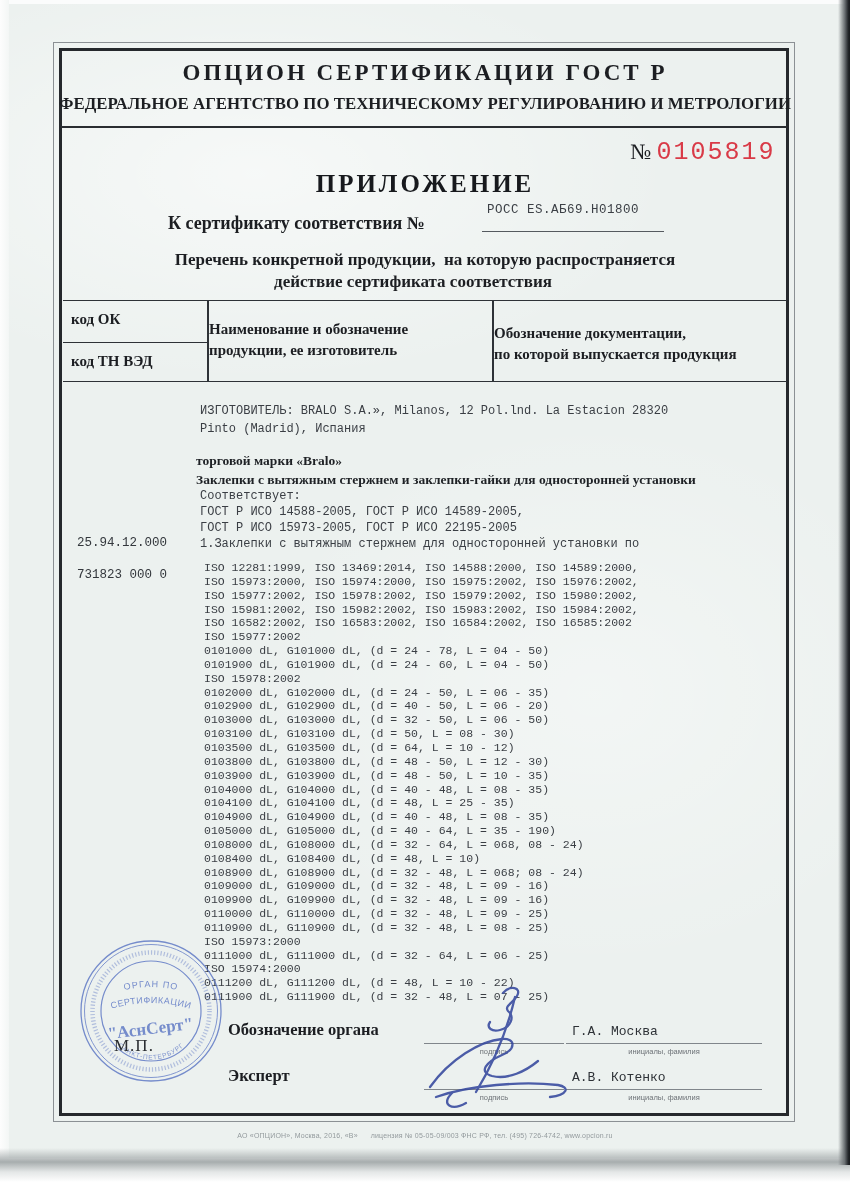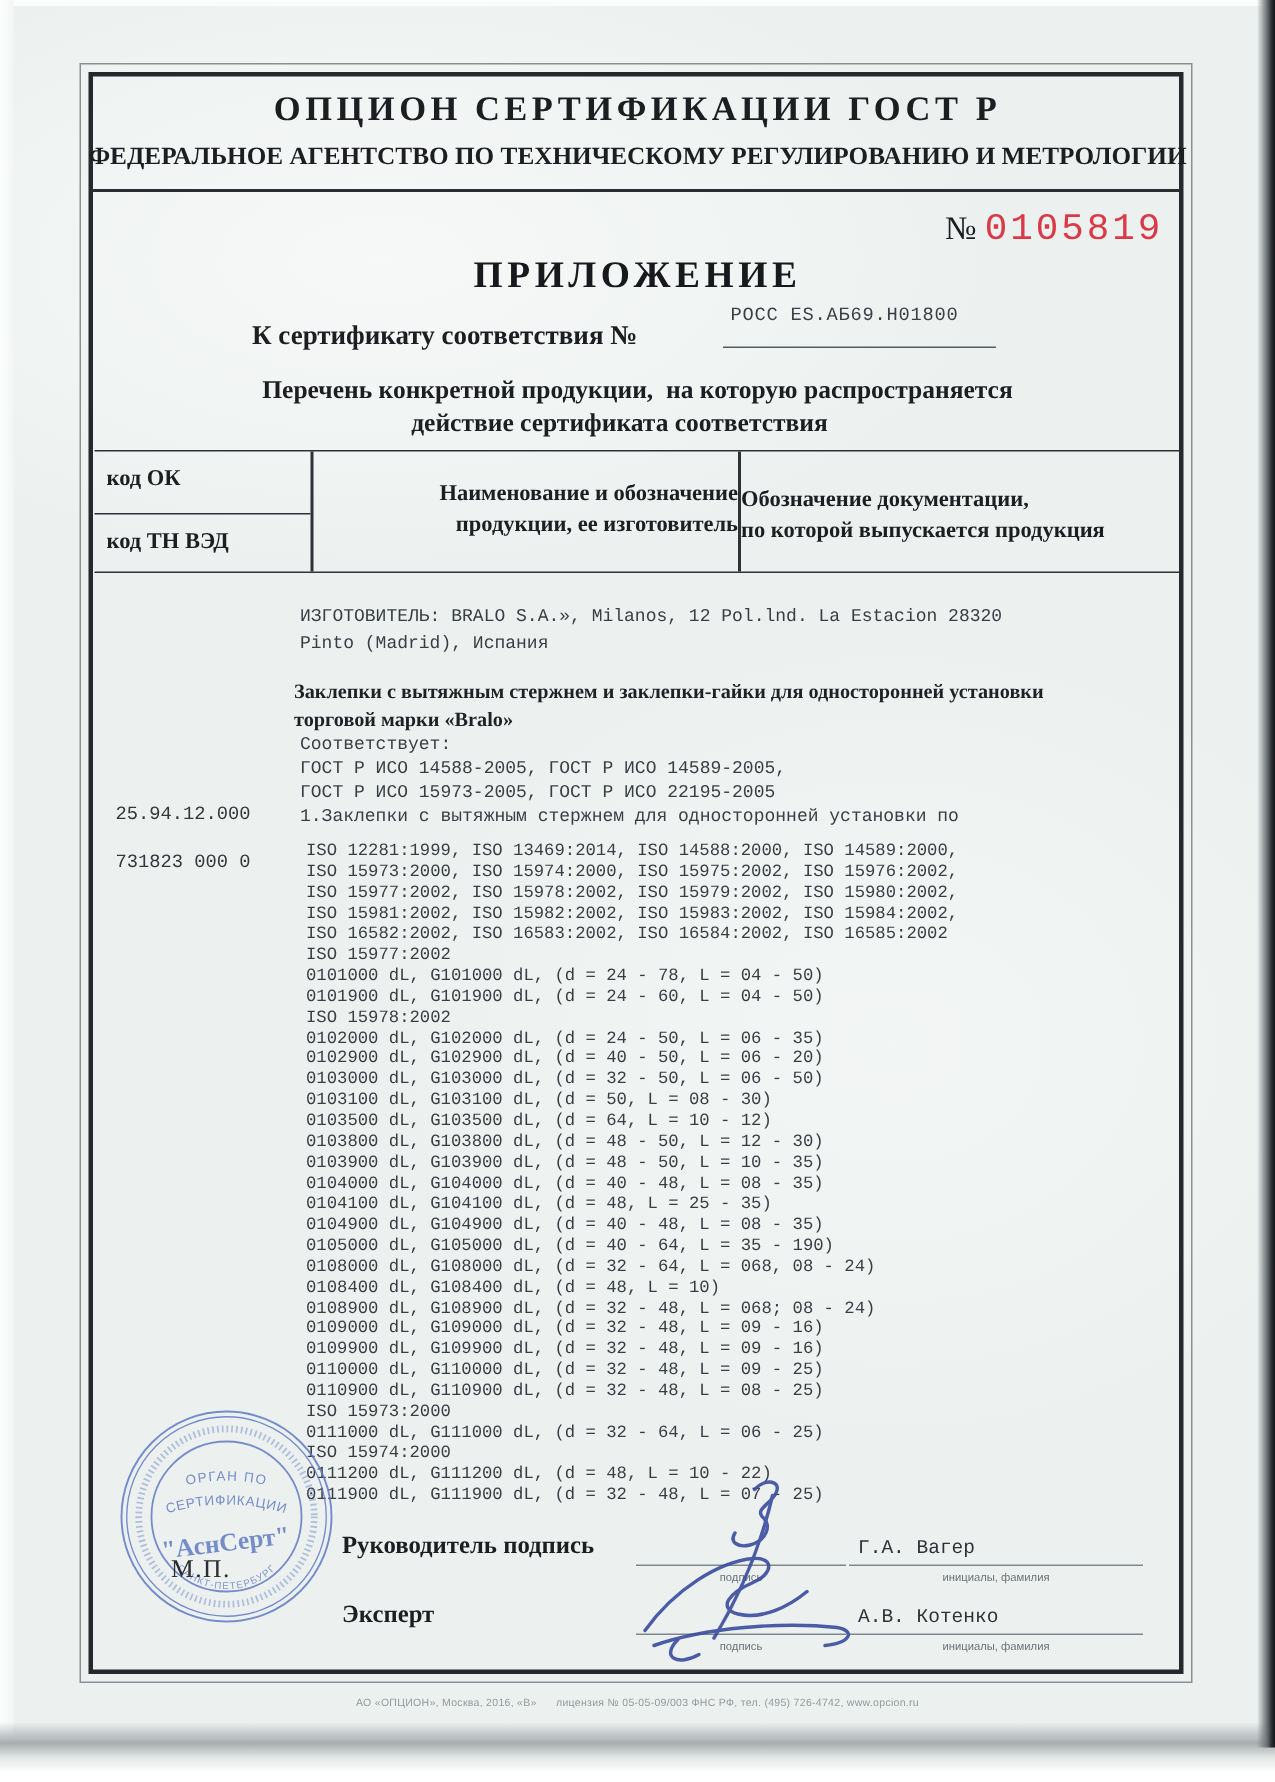--- a/index.html
+++ b/index.html
@@ -50,21 +50,21 @@
             font-size:17px; font-weight:bold; color:#1c1e22; }
 
   
   .tbl { position:absolute; left:63px; top:300px; width:724px; height:82px;
          border-top:1.5px solid #2e3237; border-bottom:1.5px solid #2e3237; }
   .tbl .v1 { position:absolute; left:144px; top:0; width:1.5px; height:100%; background:#2e3237; }
   .tbl .v2 { position:absolute; left:429px; top:0; width:1.5px; height:100%; background:#2e3237; }
   .tbl .h1 { position:absolute; left:0; top:41px; width:144px; height:1px; background:#2e3237; }
   .tbl .c1a { position:absolute; left:8px; top:10px; font-size:15px; font-weight:bold; color:#1c1e22; }
   .tbl .c1b { position:absolute; left:8px; top:52px; font-size:15px; font-weight:bold; color:#1c1e22; }
-  .tbl .c2  { position:absolute; left:146px; top:18px; width:283px; text-align:right;
+  .tbl .c2  { position:absolute; left:146px; top:18px; width:283px; text-align:left;
               font-size:15px; font-weight:bold; color:#1c1e22; line-height:21px; }
   .tbl .c3  { position:absolute; left:431px; top:22px; width:293px; text-align:left;
               font-size:15px; font-weight:bold; color:#1c1e22; line-height:21px; }
 
   
   .mono { font-family:"Liberation Mono", monospace; color:#3a3e44; }
   .code-ok    { position:absolute; left:77px; top:536px; font-family:"Liberation Mono", monospace;
                 font-size:12.5px; color:#33373c;text-align:center; }
   .code-tnved { position:absolute; left:77px; top:568px; font-family:"Liberation Mono", monospace;
                 font-size:12.5px; color:#33373c; }
@@ -140,22 +140,22 @@
       <div>Обозначение документации,</div>
       <div>по которой выпускается продукция</div>
     </div>
   </div>
 
   <div class="code-ok">25.94.12.000</div>
   <div class="code-tnved">731823 000 0</div>
 
   <div class="manuf mono"><div>ИЗГОТОВИТЕЛЬ: BRALO S.A.», Milanos, 12 Pol.lnd. La Estacion 28320</div><div>Pinto (Madrid), Испания</div></div>
   <div class="prod-bold">
+      <div>торговой марки «Bralo»</div>
       <div>Заклепки с вытяжным стержнем и заклепки-гайки для односторонней установки</div>
-      <div>торговой марки «Bralo»</div>
     </div>
   <div class="conform mono"><div>Соответствует:</div><div>ГОСТ Р ИСО 14588-2005, ГОСТ Р ИСО 14589-2005,</div><div>ГОСТ Р ИСО 15973-2005, ГОСТ Р ИСО 22195-2005</div><div>1.Заклепки с вытяжным стержнем для односторонней установки по</div></div>
   <div class="speclist mono"><div>ISO 12281:1999, ISO 13469:2014, ISO 14588:2000, ISO 14589:2000,</div><div>ISO 15973:2000, ISO 15974:2000, ISO 15975:2002, ISO 15976:2002,</div><div>ISO 15977:2002, ISO 15978:2002, ISO 15979:2002, ISO 15980:2002,</div><div>ISO 15981:2002, ISO 15982:2002, ISO 15983:2002, ISO 15984:2002,</div><div>ISO 16582:2002, ISO 16583:2002, ISO 16584:2002, ISO 16585:2002</div><div>ISO 15977:2002</div><div>0101000 dL, G101000 dL, (d = 24 - 78, L = 04 - 50)</div><div>0101900 dL, G101900 dL, (d = 24 - 60, L = 04 - 50)</div><div>ISO 15978:2002</div><div>0102000 dL, G102000 dL, (d = 24 - 50, L = 06 - 35)</div><div>0102900 dL, G102900 dL, (d = 40 - 50, L = 06 - 20)</div><div>0103000 dL, G103000 dL, (d = 32 - 50, L = 06 - 50)</div><div>0103100 dL, G103100 dL, (d = 50, L = 08 - 30)</div><div>0103500 dL, G103500 dL, (d = 64, L = 10 - 12)</div><div>0103800 dL, G103800 dL, (d = 48 - 50, L = 12 - 30)</div><div>0103900 dL, G103900 dL, (d = 48 - 50, L = 10 - 35)</div><div>0104000 dL, G104000 dL, (d = 40 - 48, L = 08 - 35)</div><div>0104100 dL, G104100 dL, (d = 48, L = 25 - 35)</div><div>0104900 dL, G104900 dL, (d = 40 - 48, L = 08 - 35)</div><div>0105000 dL, G105000 dL, (d = 40 - 64, L = 35 - 190)</div><div>0108000 dL, G108000 dL, (d = 32 - 64, L = 068, 08 - 24)</div><div>0108400 dL, G108400 dL, (d = 48, L = 10)</div><div>0108900 dL, G108900 dL, (d = 32 - 48, L = 068; 08 - 24)</div><div>0109000 dL, G109000 dL, (d = 32 - 48, L = 09 - 16)</div><div>0109900 dL, G109900 dL, (d = 32 - 48, L = 09 - 16)</div><div>0110000 dL, G110000 dL, (d = 32 - 48, L = 09 - 25)</div><div>0110900 dL, G110900 dL, (d = 32 - 48, L = 08 - 25)</div><div>ISO 15973:2000</div><div>0111000 dL, G111000 dL, (d = 32 - 64, L = 06 - 25)</div><div>ISO 15974:2000</div><div>0111200 dL, G111200 dL, (d = 48, L = 10 - 22)</div><div>0111900 dL, G111900 dL, (d = 32 - 48, L = 07 - 25)</div></div>
 
   <svg class="stamp-svg" width="146" height="146" viewBox="0 0 146 146">
     <g fill="none" stroke="#5b76c4">
       <circle cx="73" cy="73" r="70" stroke-width="1.3"></circle>
       <circle cx="73" cy="73" r="66.5" stroke-width="0.9"></circle>
       <circle cx="73" cy="73" r="50" stroke-width="1.2"></circle>
       <circle cx="73" cy="73" r="58.5" stroke-width="4.5" stroke-dasharray="1.2,2" opacity="0.5"></circle>
@@ -172,24 +172,24 @@
       <textPath href="#arcB" startOffset="50%" text-anchor="middle">СЕРТИФИКАЦИИ</textPath>
     </text>
     <text x="73" y="96" text-anchor="middle" transform="rotate(-7 73 96)" font-family="Liberation Serif, serif" font-size="17" font-weight="bold" fill="#5b76c4">"АснСерт"</text>
     <text font-family="Liberation Sans, sans-serif" font-size="6.5" fill="#5b76c4" letter-spacing="0.8" opacity="0.9">
       <textPath href="#arcC" startOffset="50%" text-anchor="middle">САНКТ-ПЕТЕРБУРГ</textPath>
     </text>
   </svg>
 
   <div class="mp">М.П.</div>
 
-  <div class="role1">Руководитель подпись</div>
+  <div class="role1">Обозначение органа</div>
   <div class="sline1"></div>
   <div class="slab slab1">подпись</div>
-  <div class="name1">Г.А. Вагер</div>
+  <div class="name1">Г.А. Москва</div>
   <div class="nline1"></div>
   <div class="slab nlab1">инициалы, фамилия</div>
 
   <div class="role2">Эксперт</div>
   <div class="sline2"></div>
   <div class="slab slab2">подпись</div>
   <div class="name2">А.В. Котенко</div>
   <div class="nline2"></div>
   <div class="slab nlab2">инициалы, фамилия</div>
 

